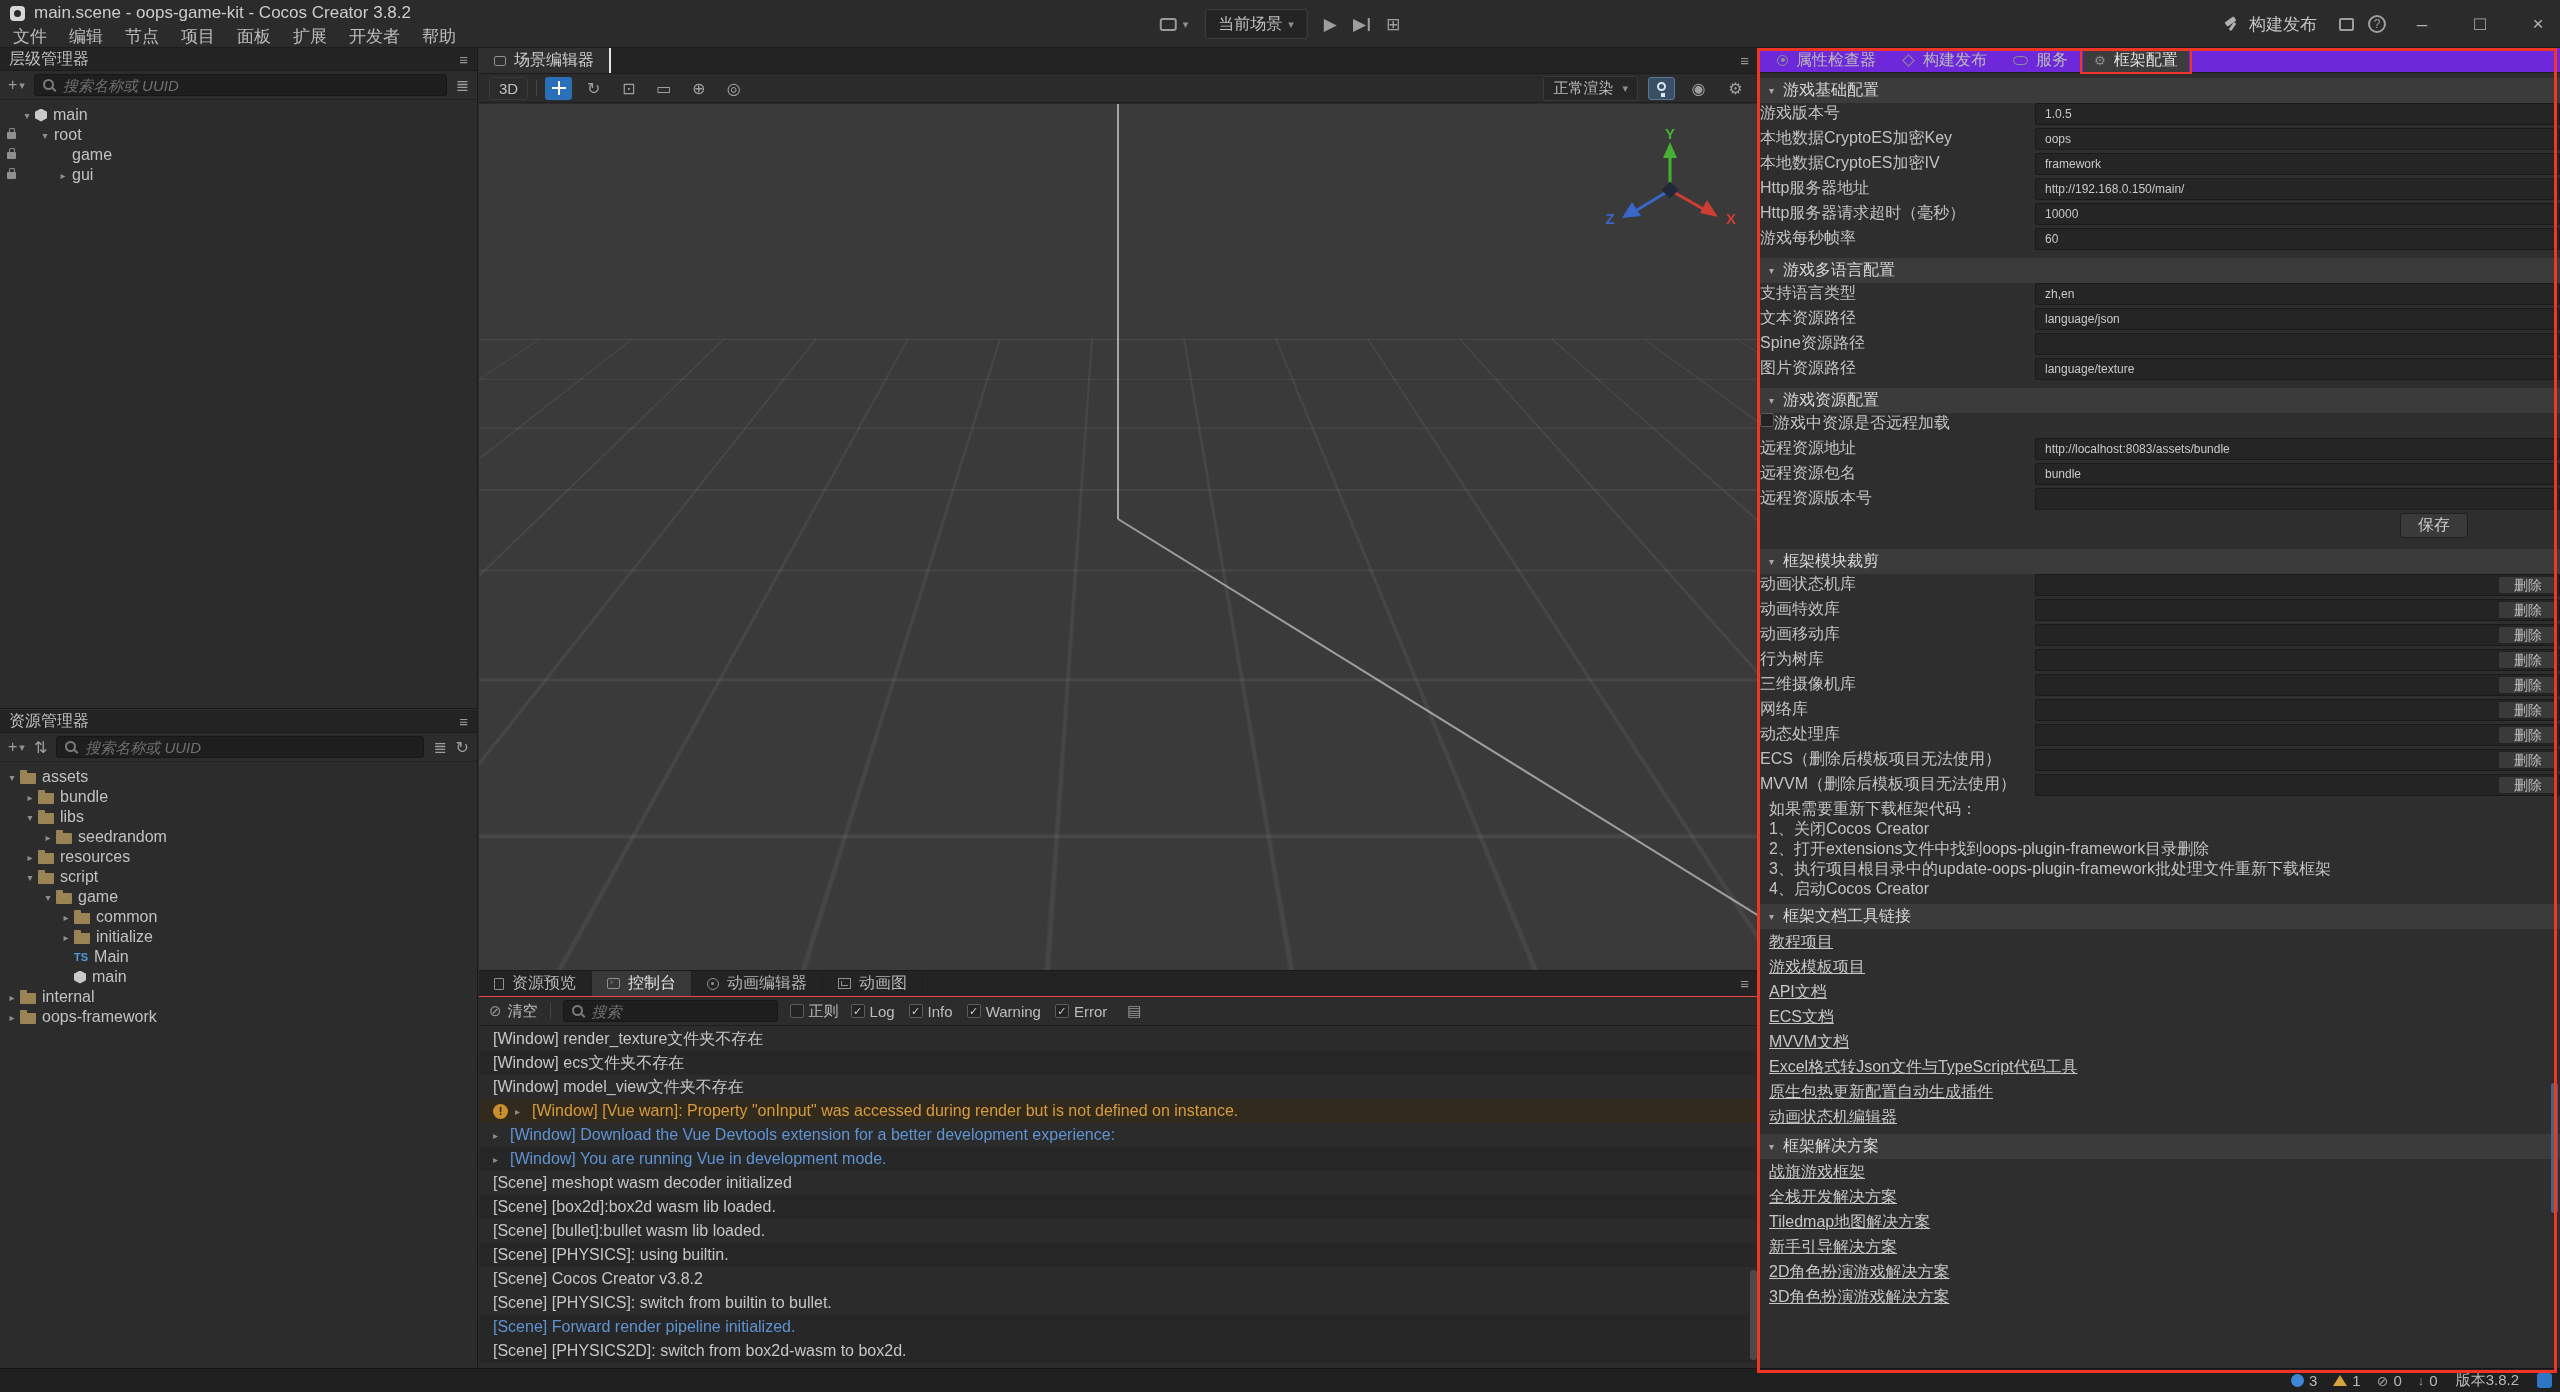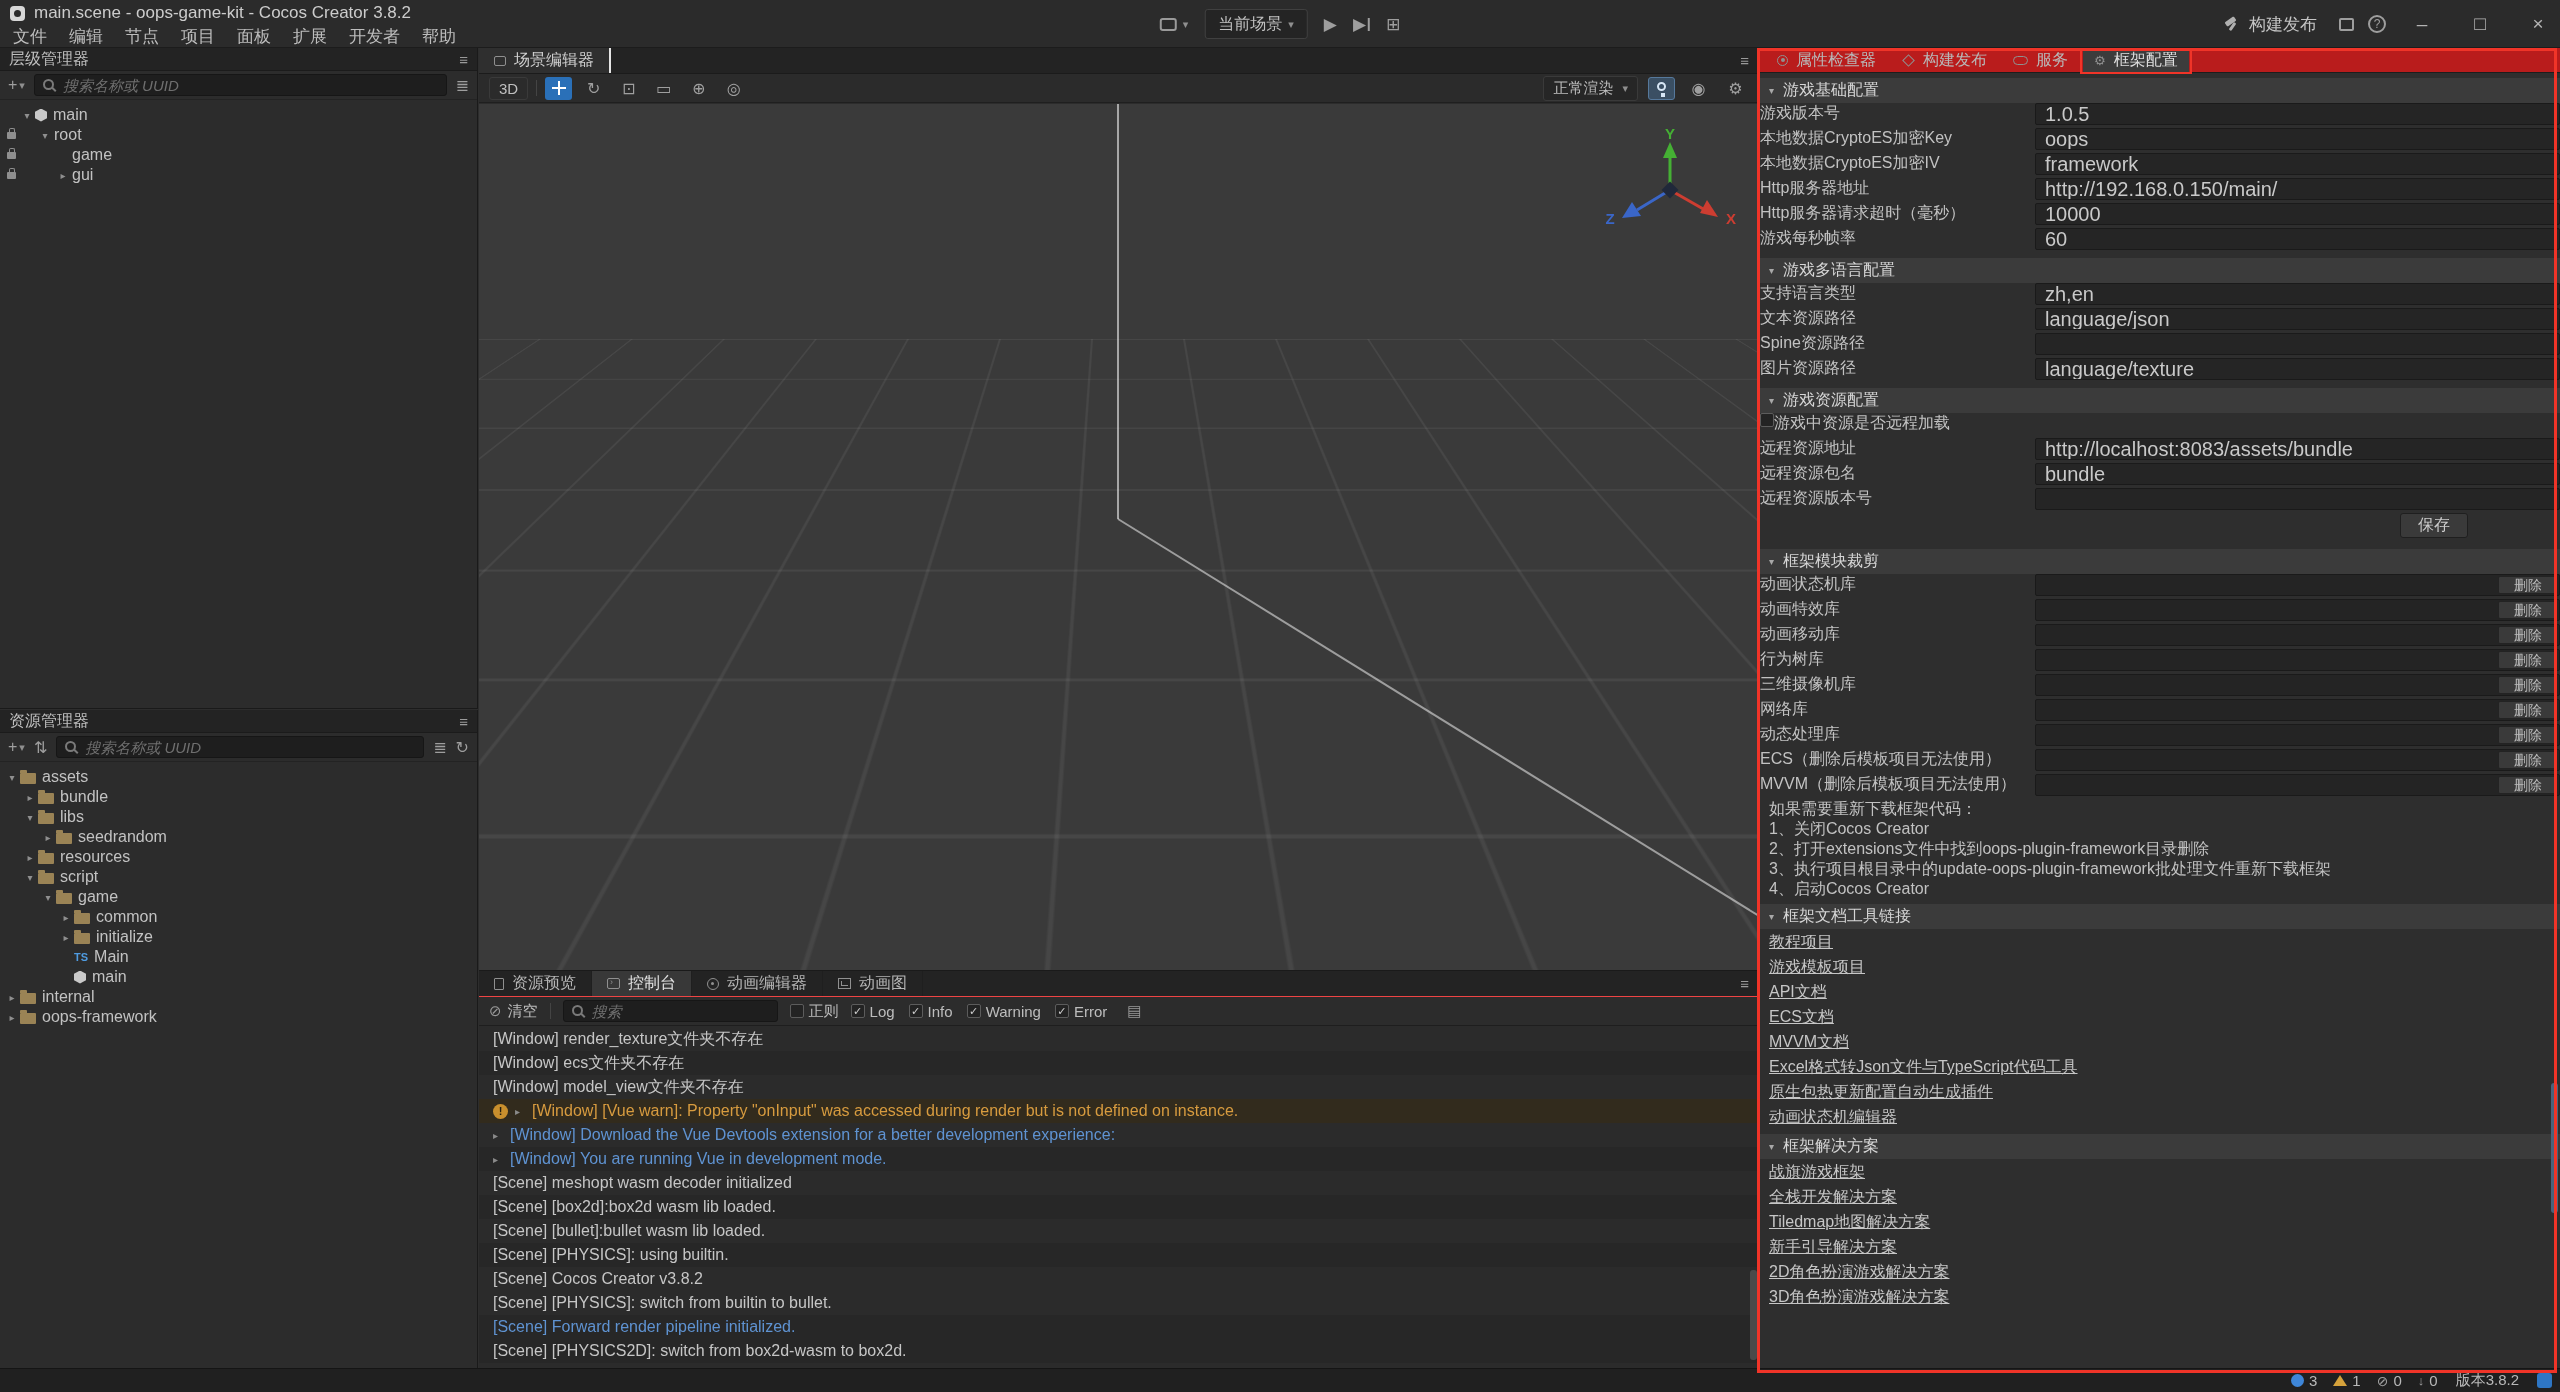--- a/index.html
+++ b/index.html
@@ -103,31 +103,31 @@
   .log-row{height:24px;display:flex;align-items:center;gap:7px;padding-left:14px;font-size:16px;color:#c6c6c6;white-space:nowrap}
   .log-row.alt{background:#272727}
   .log-row.warn{color:#d79b3f;background:#322b1d}
   .log-row.info{color:#5f93d2}
   .warn-badge{width:15px;height:15px;border-radius:50%;background:#c98f2d;color:#241f12;font-size:11px;font-weight:bold;display:flex;align-items:center;justify-content:center;flex:none}
   .log-arrow{color:#8a8a8a;font-size:10px;width:10px;flex:none}
   .console-scroll-thumb{position:absolute;right:2px;bottom:8px;width:7px;height:90px;background:#4a4a4a;border-radius:3px}
 
   
   #inspector-panel{top:48px;left:1759px;right:0;bottom:24px;background:#2e2e2e;border-left:1px solid #1a1a1a}
-  .insp-tabs{height:25px;background:#b91c1c;display:flex;align-items:center;padding-left:6px;gap:4px;border-bottom:1px solid #1d1d1d}
+  .insp-tabs{height:25px;background:#6d28d9;display:flex;align-items:center;padding-left:6px;gap:4px;border-bottom:1px solid #1d1d1d}
   .insp-tab{position:relative;display:flex;align-items:center;gap:8px;padding:0 11px;height:25px;font-size:16px;color:#b8b8b8}
   .insp-tab.active{background:#3c3c3c;color:#dedede}
   .tab-annotation{position:absolute;inset:-1px -3px;border:2px solid #f03428;pointer-events:none}
   #inspector-content{position:absolute;top:25px;left:0;right:0;bottom:0;overflow:hidden}
   .insp-sec-header{height:25px;margin-top:5px;background:#3b3b3b;display:flex;align-items:center;gap:9px;padding:0 9px;font-size:16px;color:#d6d6d6}
   .sec-arrow{font-size:10px;color:#a8a8a8}
   .insp-row{height:25px;display:flex;padding:0 0}
   .insp-label{width:275px;flex:none;font-size:16px;color:#c2c2c2;white-space:nowrap;overflow:hidden}
   .insp-label.auto{width:auto;}
-  .insp-input{flex:1;height:22px;background:#252525;border:1px solid #1a1a1a;border-radius:2px;color:#c9c9c9;font-size:20px;padding:0 9px}
+  .insp-input{flex:1;height:22px;background:#252525;border:1px solid #1a1a1a;border-radius:2px;color:#c9c9c9;font-size:12px;padding:0 9px}
   .module-bar{flex:1;height:22px;background:#242424;border:1px solid #1a1a1a;border-radius:2px;position:relative}
   .del-btn{position:absolute;right:1px;top:1px;height:18px;padding:0 15px;background:#3a3a3a;border:1px solid #232323;border-radius:2px;color:#bdbdbd;font-size:14px;font-family:inherit}
   .save-row{justify-content:flex-end;padding-right:92px;height:31px}
   .save-btn{height:25px;padding:0 17px;background:#3a3a3a;border:1px solid #1f1f1f;border-radius:3px;color:#cccccc;font-size:16px;font-family:inherit}
   .insp-note{line-height:20px;padding-left:9px;font-size:16px;color:#c2c2c2;white-space:nowrap}
   .insp-link{line-height:25px;height:25px;padding-left:9px;font-size:16px;color:#c6c6c6;text-decoration:underline;width:fit-content;cursor:pointer;white-space:nowrap}
   .insp-scroll-thumb{position:absolute;right:2px;top:1035px;width:7px;height:130px;background:#4a637c;border-radius:3px}
 
   
   .mini-icon{display:inline-block;flex:none}

